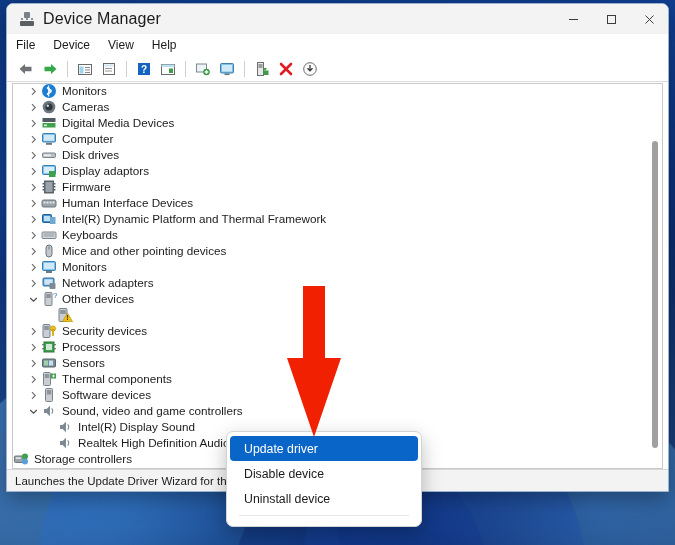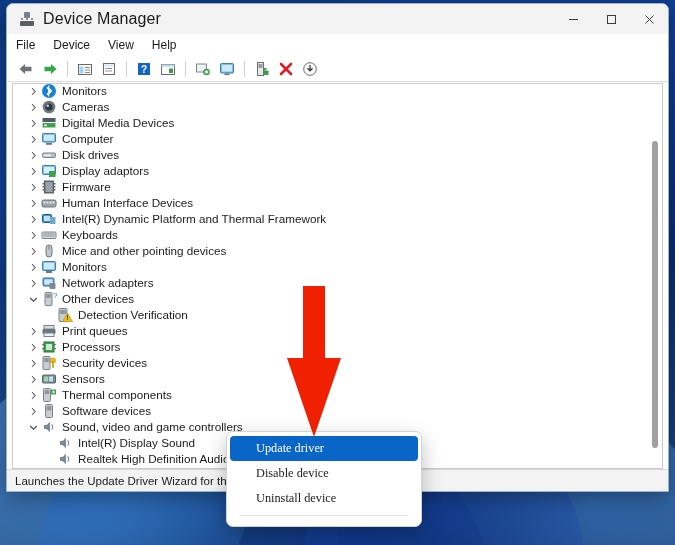--- a/index.html
+++ b/index.html
@@ -116,22 +116,22 @@
 
   
   #ctxmenu {
     position:absolute; left:226px; top:431px; width:196px;
     background:#ffffff; border:1px solid #d3d3d3; border-radius:7px;
     box-shadow:0 7px 20px rgba(0,0,0,.26);
     padding:4px 0 6px 0; z-index:40;
   }
   .ctx-item {
     height:25px; display:flex; align-items:center;
-    padding:0 26px; font-size:12.3px; color:#1b1b1b; white-space:nowrap;
-    margin:0 3px; border-radius:4px;font-family:Liberation Serif, serif;
+    padding:0 14px; font-size:12.3px; color:#1b1b1b; white-space:nowrap;
+    margin:0 3px; border-radius:4px;
   }
   .ctx-item.sel { background:#0a65c8; color:#ffffff; }
   .ctx-sep { height:1px; background:#e6e6e6; margin:4px 12px; }
 
   
   #arrow { position:absolute; left:283px; top:286px; width:62px; height:152px; z-index:45; }
 </style>
 </head>
 <body>
 
@@ -451,34 +451,34 @@
           <span class="lbl">Other devices</span>
         </div>
         <div class="row child">
           <span class="chev blank"></span>
           <span class="ico"><svg width="16" height="16" viewBox="0 0 16 16">
               <rect x="2" y="1.5" width="8" height="13" rx="1" fill="#c9ced3" stroke="#7a838a"></rect>
               <rect x="3.2" y="3" width="5.6" height="4" fill="#8d969d"></rect>
               <path d="M10.5 6 L15.5 14.5 H5.5 Z" fill="#f2c014" stroke="#b8900a" stroke-width=".7"></path>
               <text x="10.5" y="13.4" font-size="7" font-weight="bold" fill="#3a2f00" text-anchor="middle" font-family="Liberation Sans, sans-serif">!</text>
             </svg></span>
-          <span class="lbl">Detection Verification</span>
-        </div>
-        <div class="row">
-          <span class="chev">
-            <svg width="9" height="9" viewBox="0 0 9 9">
-              <path d="M3 1.2 L6.2 4.5 L3 7.8" stroke="#6d6d6d" stroke-width="1.1" fill="none"></path>
-            </svg>
-          </span>
-          <span class="ico"><svg width="16" height="16" viewBox="0 0 16 16">
-              <rect x="3" y="2.5" width="10" height="3.5" fill="#d8dde1" stroke="#7a838a"></rect>
-              <rect x="1.5" y="6" width="13" height="5" rx="1" fill="#6d767d"></rect>
-              <rect x="3" y="10" width="10" height="3.5" fill="#f0f3f5" stroke="#7a838a"></rect>
-            </svg></span>
-          <span class="lbl">Print queues</span>
+        </div>
+        <div class="row">
+          <span class="chev">
+            <svg width="9" height="9" viewBox="0 0 9 9">
+              <path d="M3 1.2 L6.2 4.5 L3 7.8" stroke="#6d6d6d" stroke-width="1.1" fill="none"></path>
+            </svg>
+          </span>
+          <span class="ico"><svg width="16" height="16" viewBox="0 0 16 16">
+              <rect x="2" y="1.5" width="7" height="13" rx="1" fill="#c9ced3" stroke="#7a838a"></rect>
+              <rect x="3.2" y="3" width="4.6" height="4" fill="#8d969d"></rect>
+              <circle cx="12" cy="5.5" r="2.6" fill="#f2c014" stroke="#b8900a" stroke-width=".7"></circle>
+              <rect x="11.2" y="6.5" width="1.6" height="6" fill="#f2c014" stroke="#b8900a" stroke-width=".5"></rect>
+            </svg></span>
+          <span class="lbl">Security devices</span>
         </div>
         <div class="row">
           <span class="chev">
             <svg width="9" height="9" viewBox="0 0 9 9">
               <path d="M3 1.2 L6.2 4.5 L3 7.8" stroke="#6d6d6d" stroke-width="1.1" fill="none"></path>
             </svg>
           </span>
           <span class="ico"><svg width="16" height="16" viewBox="0 0 16 16">
               <rect x="3" y="3" width="10" height="10" fill="#3fa04e" stroke="#2d7739"></rect>
               <rect x="5" y="5" width="6" height="6" fill="#cfe9d4"></rect>
@@ -489,34 +489,20 @@
             </svg></span>
           <span class="lbl">Processors</span>
         </div>
         <div class="row">
           <span class="chev">
             <svg width="9" height="9" viewBox="0 0 9 9">
               <path d="M3 1.2 L6.2 4.5 L3 7.8" stroke="#6d6d6d" stroke-width="1.1" fill="none"></path>
             </svg>
           </span>
           <span class="ico"><svg width="16" height="16" viewBox="0 0 16 16">
-              <rect x="2" y="1.5" width="7" height="13" rx="1" fill="#c9ced3" stroke="#7a838a"></rect>
-              <rect x="3.2" y="3" width="4.6" height="4" fill="#8d969d"></rect>
-              <circle cx="12" cy="5.5" r="2.6" fill="#f2c014" stroke="#b8900a" stroke-width=".7"></circle>
-              <rect x="11.2" y="6.5" width="1.6" height="6" fill="#f2c014" stroke="#b8900a" stroke-width=".5"></rect>
-            </svg></span>
-          <span class="lbl">Security devices</span>
-        </div>
-        <div class="row">
-          <span class="chev">
-            <svg width="9" height="9" viewBox="0 0 9 9">
-              <path d="M3 1.2 L6.2 4.5 L3 7.8" stroke="#6d6d6d" stroke-width="1.1" fill="none"></path>
-            </svg>
-          </span>
-          <span class="ico"><svg width="16" height="16" viewBox="0 0 16 16">
               <rect x="1.5" y="4" width="13" height="8" rx="1" fill="#7d8a93" stroke="#5a666e"></rect>
               <rect x="3" y="5.5" width="4" height="5" fill="#9fd4a8"></rect>
               <rect x="8" y="5.5" width="4" height="5" fill="#bfe0f5"></rect>
             </svg></span>
           <span class="lbl">Sensors</span>
         </div>
         <div class="row">
           <span class="chev">
             <svg width="9" height="9" viewBox="0 0 9 9">
               <path d="M3 1.2 L6.2 4.5 L3 7.8" stroke="#6d6d6d" stroke-width="1.1" fill="none"></path>

